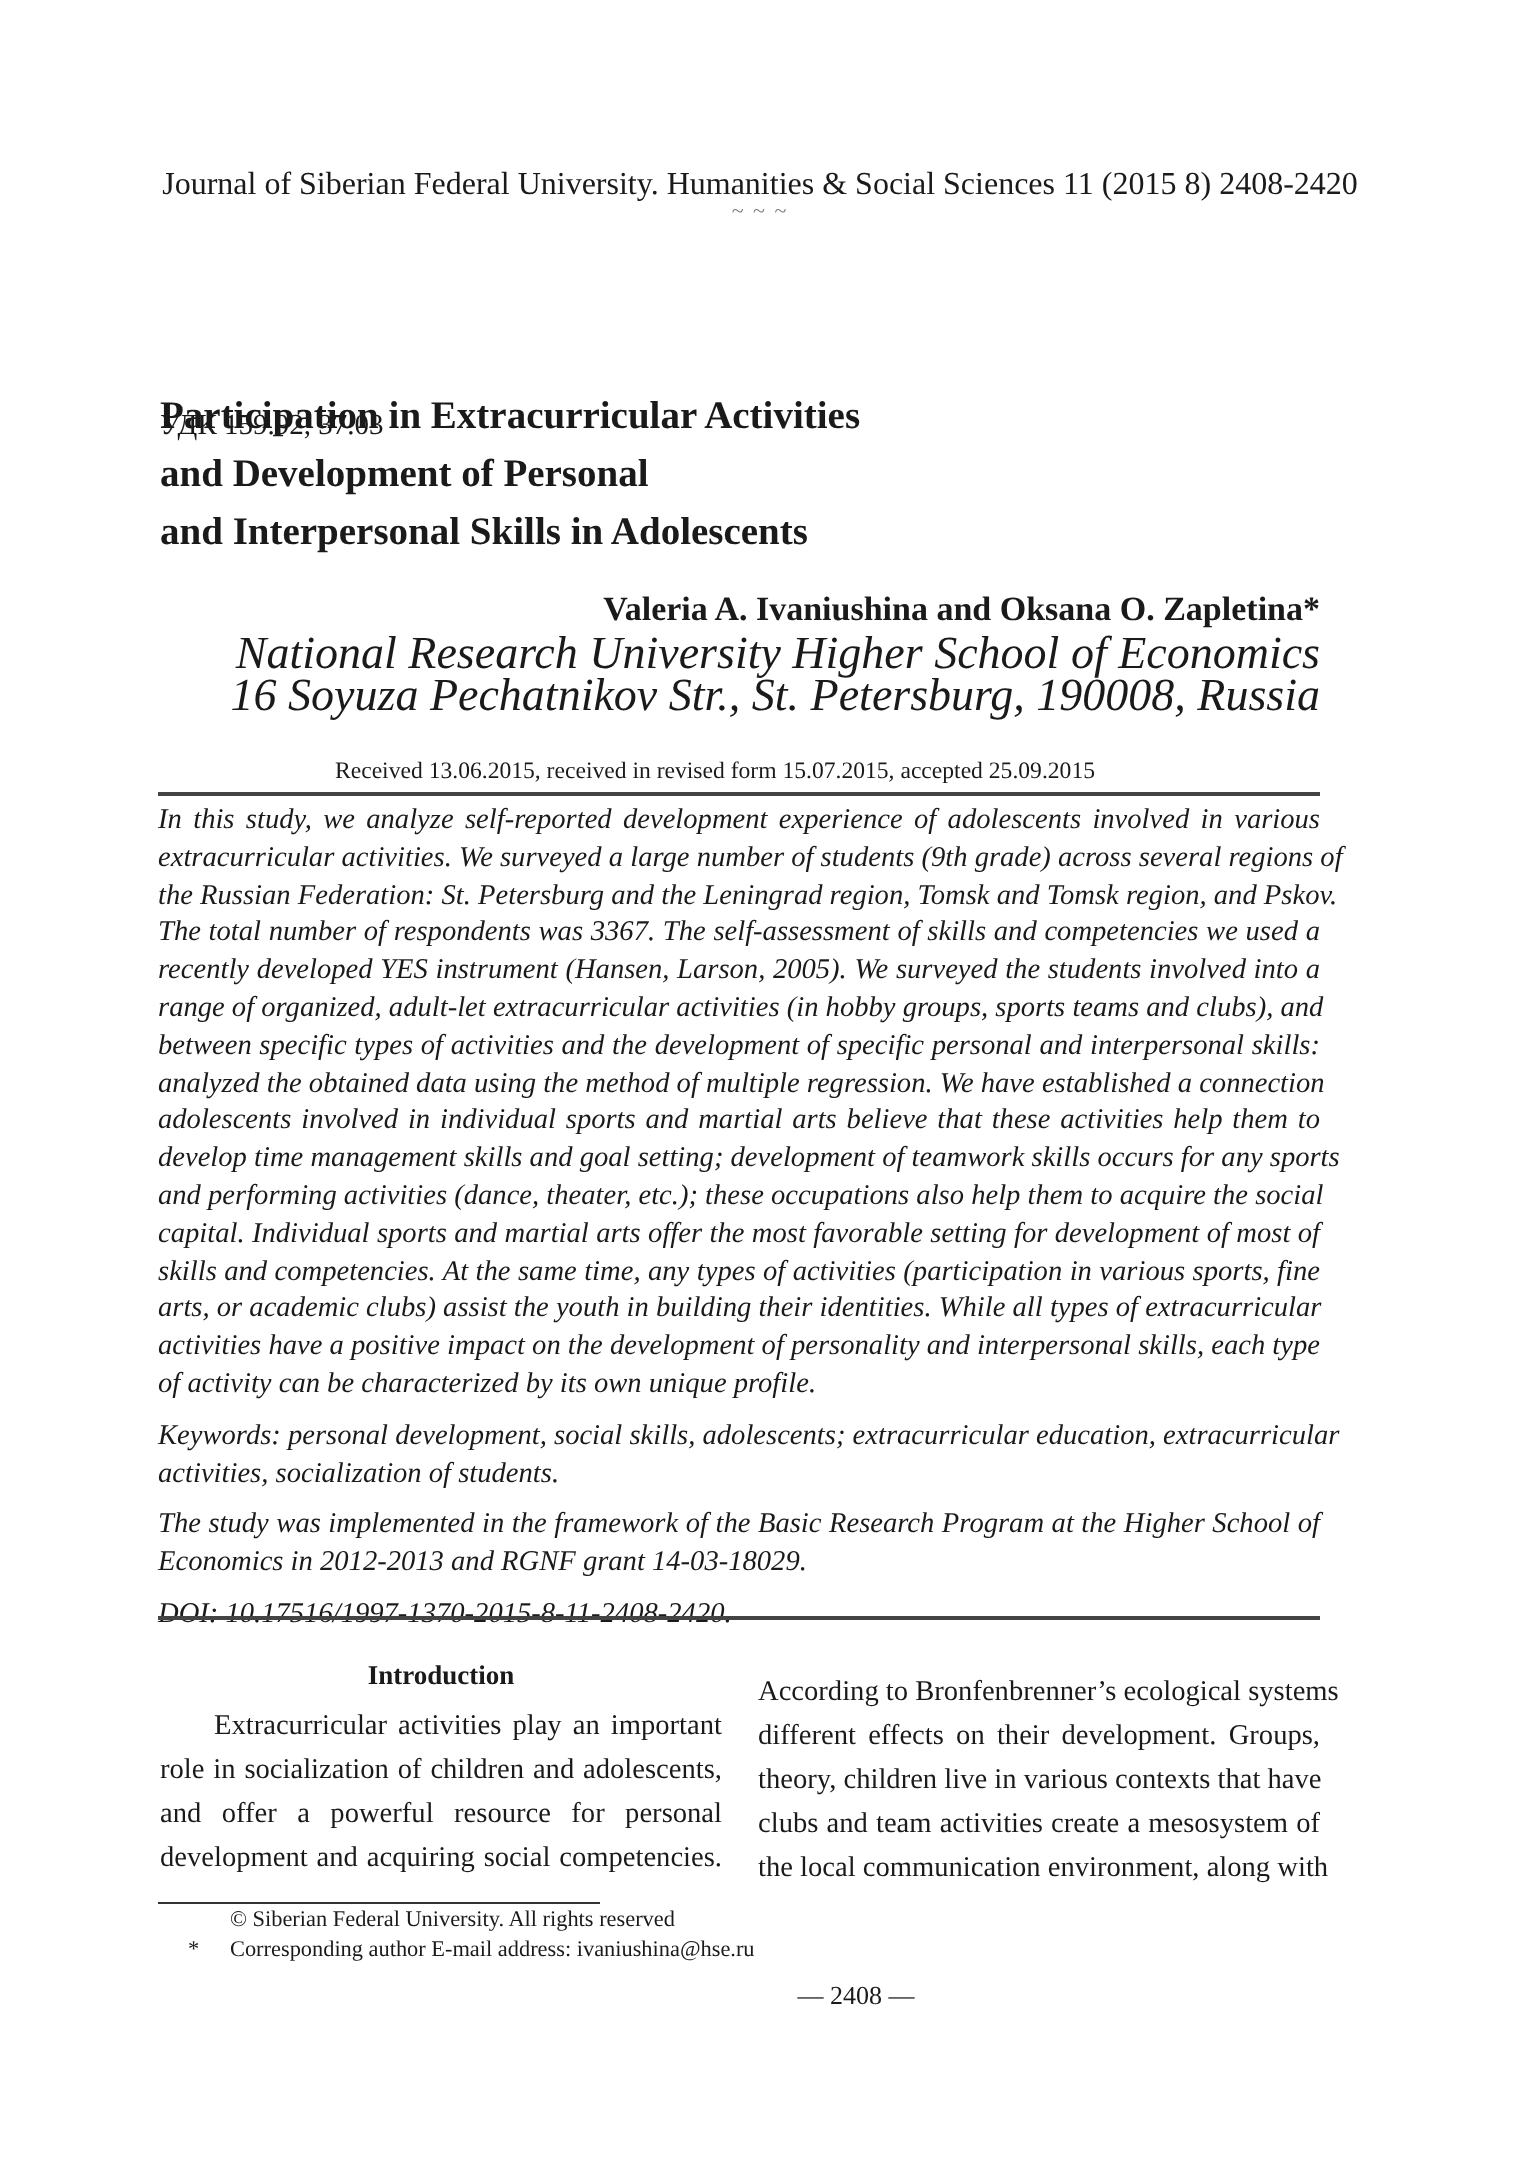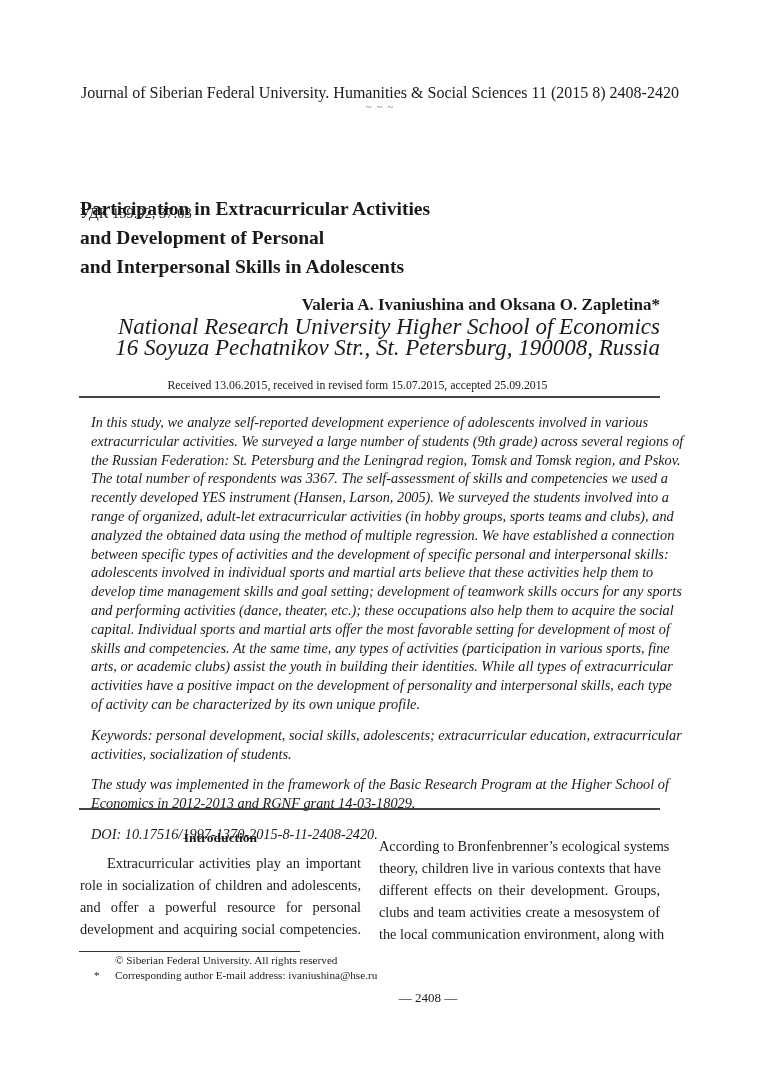--- a/index.html
+++ b/index.html
@@ -10,21 +10,21 @@
   .tilde { top: 100px; left: 0; width: 760px; text-align: center; font-size: 11px; color: #777; letter-spacing: 1px; }
   .udk { top: 157px; left: 80px; font-size: 14.5px; margin-top: 48px; }
   .title-block { top: 194px; left: 80px; width: 560px; }
   .title-block div { font-size: 19.5px; font-weight: bold; line-height: 29px; height: 29px; white-space: nowrap; }
   .authors-block { top: 294px; right: 100px; text-align: right; }
   .authors { font-size: 17px; font-weight: bold; line-height: 22px; white-space: nowrap; }
   .affil { font-size: 23px; font-style: italic; line-height: 21px; white-space: nowrap; }
   .received { top: 378px; left: 0; width: 715px; text-align: center; font-size: 11.8px; }
   .rule { left: 79px; width: 581px; height: 2px; background: #444; }
   .abstract-block { top: 401px; left: 79px; width: 581px; font-style: italic; font-size: 14.3px; }
-  .abstract-block p { margin: 12px; text-align: justify; line-height: 18.8px; }
+  .abstract-block p { margin: 0; text-align: justify; line-height: 18.8px; }
   .abstract-block .gap { margin-top: 7px; }
   .line { display: block; text-align: justify; text-align-last: justify; white-space: nowrap; height: 18.8px; }
   .line.last { text-align-last: left; }
   .col-left { top: 830px; left: 80px; width: 281px; font-size: 14.3px; }
   .col-right { top: 835px; left: 379px; width: 281px; font-size: 14.3px; }
   .intro-heading { text-align: center; font-weight: bold; font-size: 13.5px; height: 22px; }
   .body-line { display: block; height: 22px; line-height: 22px; white-space: nowrap; text-align: justify; text-align-last: justify; }
   .body-line.indent { padding-left: 27px; }
   .footnote-rule { top: 951px; left: 79px; width: 221px; height: 1px; background: #333; }
   .footnotes { top: 953px; left: 79px; font-size: 11.2px; line-height: 15px; margin-left: 15px; }
@@ -57,22 +57,22 @@
 <div class="abs rule" style="top:396px;"></div>
 
 <div class="abs abstract-block">
   <p>
     <span class="line">In this study, we analyze self-reported development experience of adolescents involved in various</span>
     <span class="line">extracurricular activities. We surveyed a large number of students (9th grade) across several regions of</span>
     <span class="line">the Russian Federation: St. Petersburg and the Leningrad region, Tomsk and Tomsk region, and Pskov.</span>
     <span class="line">The total number of respondents was 3367. The self-assessment of skills and competencies we used a</span>
     <span class="line">recently developed YES instrument (Hansen, Larson, 2005). We surveyed the students involved into a</span>
     <span class="line">range of organized, adult-let extracurricular activities (in hobby groups, sports teams and clubs), and</span>
+    <span class="line">between specific types of activities and the development of specific personal and interpersonal skills:</span>
     <span class="line">analyzed the obtained data using the method of multiple regression. We have established a connection</span>
-    <span class="line">between specific types of activities and the development of specific personal and interpersonal skills:</span>
     <span class="line">adolescents involved in individual sports and martial arts believe that these activities help them to</span>
     <span class="line">develop time management skills and goal setting; development of teamwork skills occurs for any sports</span>
     <span class="line">and performing activities (dance, theater, etc.); these occupations also help them to acquire the social</span>
     <span class="line">capital. Individual sports and martial arts offer the most favorable setting for development of most of</span>
     <span class="line">skills and competencies. At the same time, any types of activities (participation in various sports, fine</span>
     <span class="line">arts, or academic clubs) assist the youth in building their identities. While all types of extracurricular</span>
     <span class="line">activities have a positive impact on the development of personality and interpersonal skills, each type</span>
     <span class="line last">of activity can be characterized by its own unique profile.</span>
   </p>
   <p class="gap">
@@ -93,22 +93,22 @@
 <div class="abs col-left">
   <div class="intro-heading">Introduction</div>
   <span class="body-line indent">Extracurricular activities play an important</span>
   <span class="body-line">role in socialization of children and adolescents,</span>
   <span class="body-line">and offer a powerful resource for personal</span>
   <span class="body-line">development and acquiring social competencies.</span>
 </div>
 
 <div class="abs col-right">
   <span class="body-line">According to Bronfenbrenner’s ecological systems</span>
+  <span class="body-line">different effects on their development. Groups,</span>
   <span class="body-line">theory, children live in various contexts that have</span>
-  <span class="body-line">different effects on their development. Groups,</span>
   <span class="body-line">clubs and team activities create a mesosystem of</span>
   <span class="body-line">the local communication environment, along with</span>
 </div>
 
 <div class="abs footnote-rule"></div>
 <div class="abs footnotes">
   <div class="fn">
     <span class="fn-mark"></span><span>© Siberian Federal University. All rights reserved</span>
   </div>
   <div class="fn">

